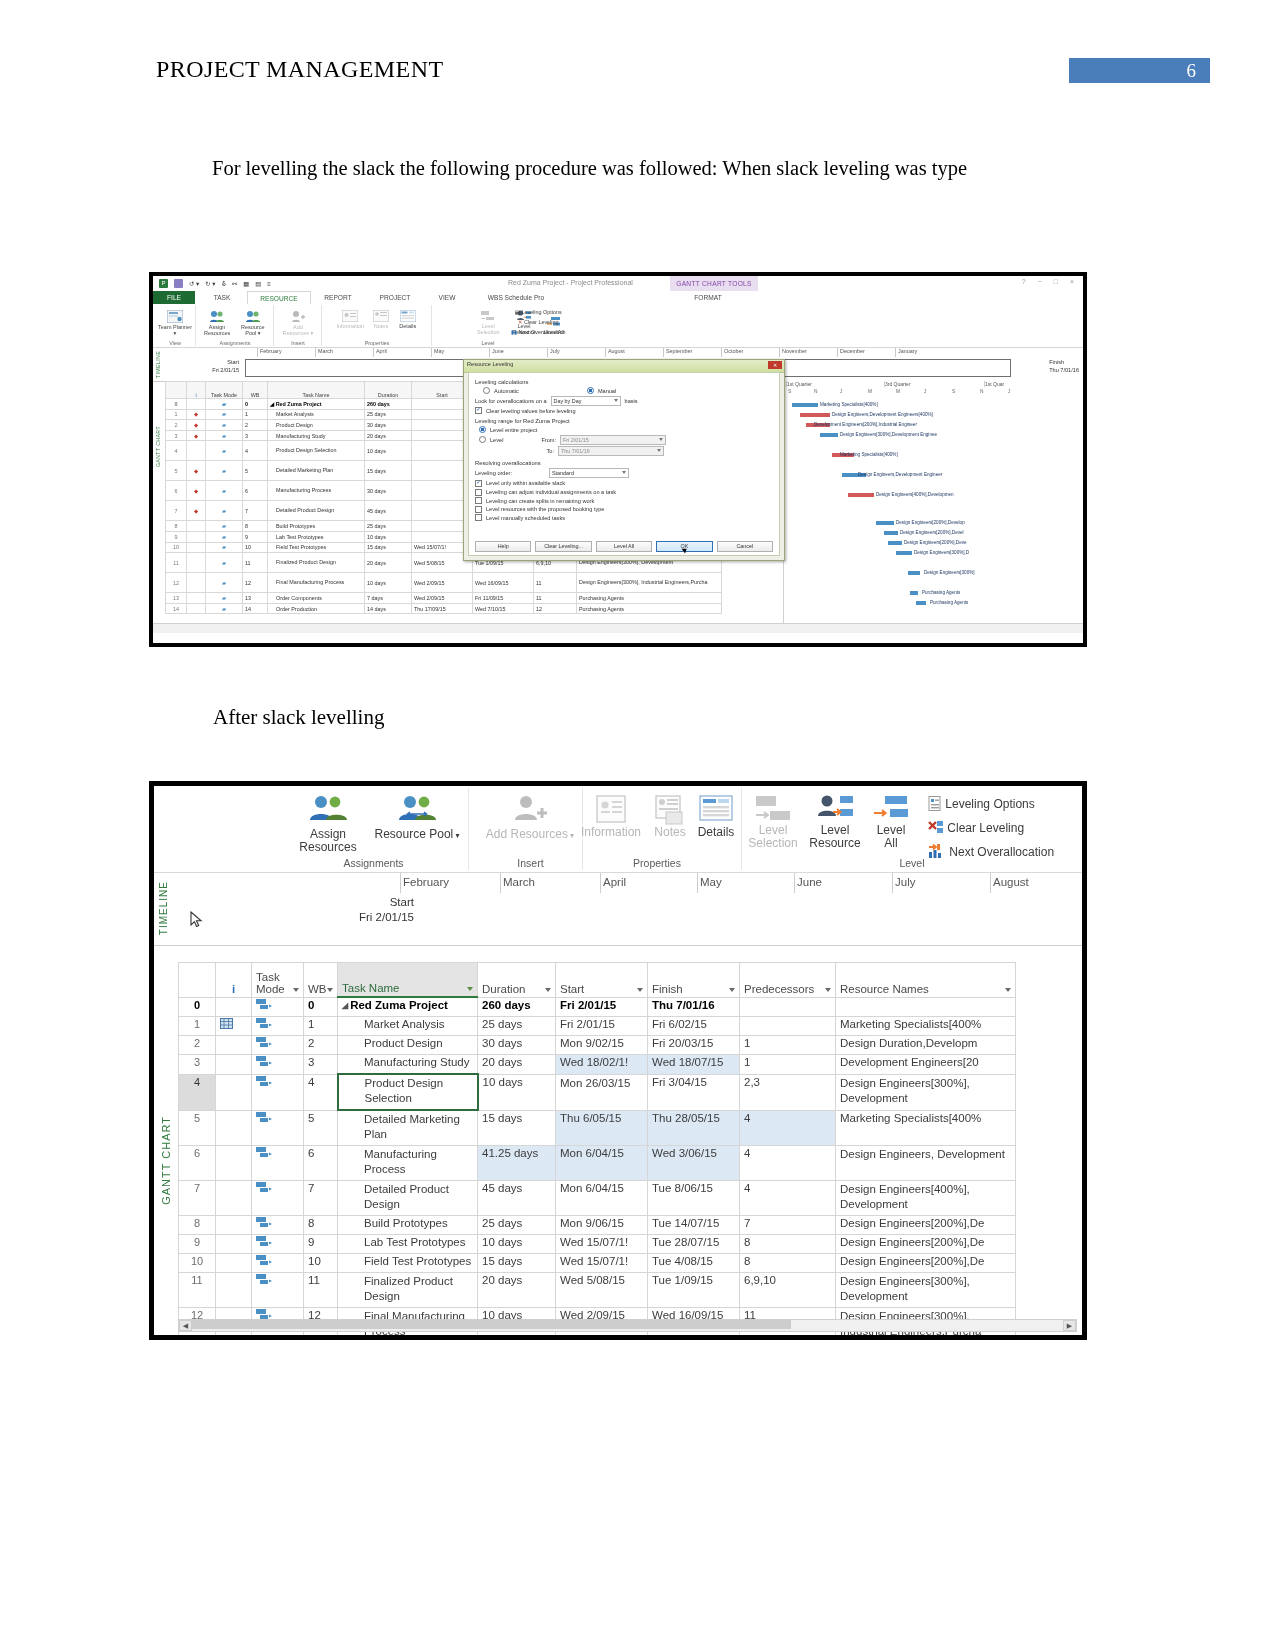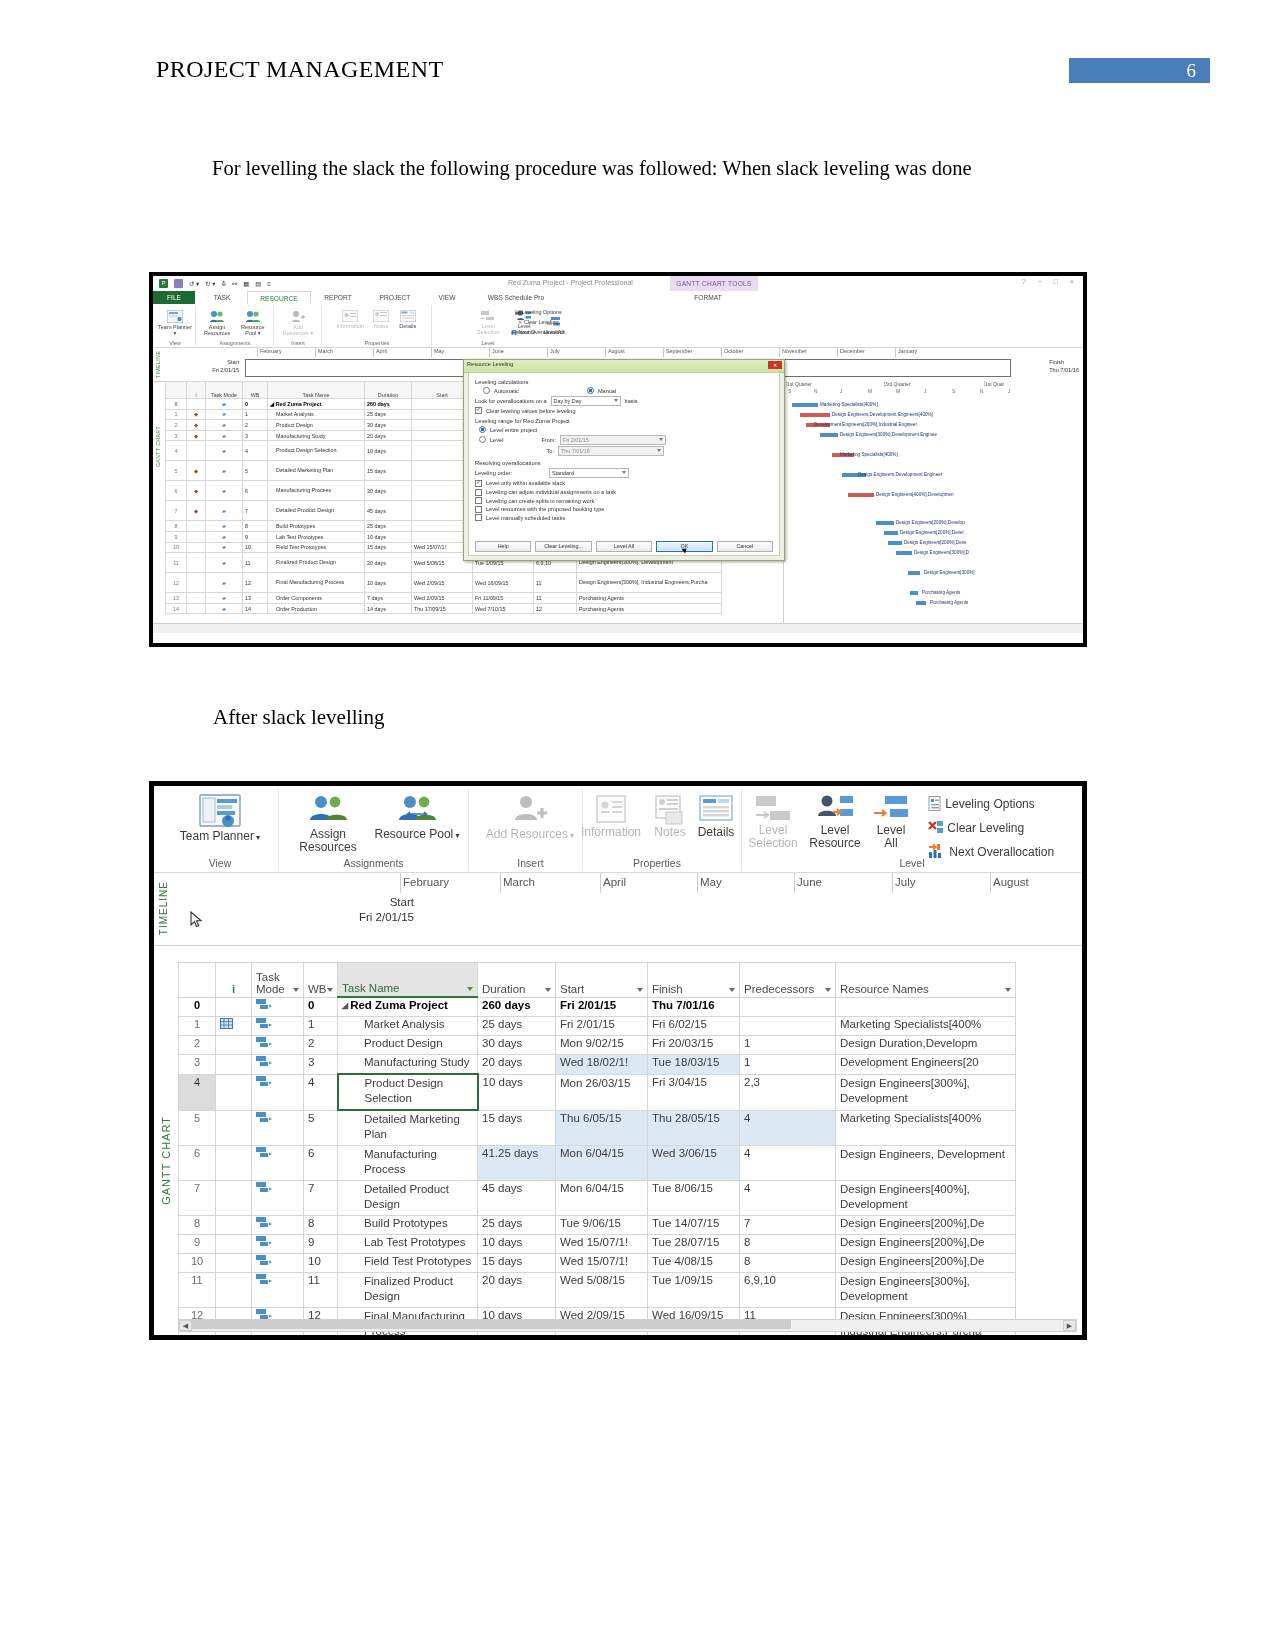--- a/index.html
+++ b/index.html
@@ -145,21 +145,21 @@
 </head>
 <body>
 
 <div class="doc-header">
   <div class="doc-title">PROJECT MANAGEMENT</div>
   <div class="page-num-box">
     <span class="page-num">6</span>
   </div>
 </div>
 
-<div class="para para-1">For levelling the slack the following procedure was followed: When slack leveling was done</div>
+<div class="para para-1">For levelling the slack the following procedure was followed: When slack leveling was type</div>
 <div class="para para-2">After slack levelling</div>
 
 <div class="shot shot-1">
  <div class="shot-inner s1">
 
   <div class="titlebar">
     <div class="qat">
       <span class="qicon app-sq">P</span>
       <span class="qicon save-sq"></span>
       <span>↺ ▾</span>
@@ -663,35 +663,20 @@
   </div>
 
  </div>
 </div>
 
 <div class="shot shot-2">
  <div class="shot-inner">
   <div class="s2">
 
    <div class="ribbon2">
-     <div class="g2" style="left:8px;width:116px">
-       <div class="b2" style="left:12px;top:6px;width:92px">
-         <svg width="44" height="36" viewBox="0 0 44 36" style="margin:0 auto">
-                <rect x="2" y="1" width="40" height="31" rx="1" fill="#fbfbfb" stroke="#7c9fc4" stroke-width="1.4"></rect>
-                <rect x="5" y="4" width="12" height="24" fill="#eef3f8" stroke="#9fbcd8"></rect>
-                <rect x="19" y="5" width="20" height="4" fill="#5b9bd5"></rect>
-                <rect x="19" y="11" width="15" height="4" fill="#a9cbe8"></rect>
-                <rect x="19" y="17" width="18" height="4" fill="#5b9bd5"></rect>
-                <circle cx="30" cy="27" r="6" fill="#4a90c4"></circle>
-                <circle cx="30" cy="24" r="2.6" fill="#2f6fb5"></circle>
-              </svg>
-         <div><span>Team Planner</span><span style="font-size:8px"> ▾</span></div>
-       </div>
-       <div class="glabel">View</div>
-     </div>
 
      <div class="g2" style="left:125px;width:189px">
        <div class="b2" style="left:6px;top:6px;width:86px">
          <svg width="46" height="34" viewBox="0 0 46 34" style="margin:0 auto">
                 <circle cx="16" cy="8" r="6" fill="#4a90c4"></circle>
                 <circle cx="30" cy="8" r="5.4" fill="#70ad47"></circle>
                 <path d="M5 26c0-8 22-8 22 0z" fill="#2f6fb5"></path>
                 <path d="M21 26c0-7 21-7 21 0z" fill="#548235"></path>
               </svg>
          <div><span>Assign Resources</span></div>
@@ -946,21 +931,21 @@
                 <svg width="16" height="11" viewBox="0 0 16 11">
                   <rect x="0" y="0" width="10" height="5" fill="#4a90c4"></rect>
                   <rect x="4" y="6" width="8" height="4" fill="#4a90c4"></rect>
                   <path d="M13 8.5l3-1.5-3-1.5z" fill="#4a90c4"></path>
                 </svg>
               </td>
        <td>3</td>
        <td class="namecell" style="padding-left:26px">Manufacturing Study</td>
        <td>20 days</td>
        <td class="hl">Wed 18/02/1!</td>
-       <td class="hl">Tue 18/03/15</td>
+       <td class="hl">Wed 18/07/15</td>
        <td>1</td>
        <td>Development Engineers[20</td>
      </tr>
 
      <tr class="selrow">
        <td class="idc">4</td>
        <td></td>
        <td style="text-align:center">
                 <svg width="16" height="11" viewBox="0 0 16 11">
                   <rect x="0" y="0" width="10" height="5" fill="#4a90c4"></rect>
@@ -1040,21 +1025,21 @@
        <td style="text-align:center">
                 <svg width="16" height="11" viewBox="0 0 16 11">
                   <rect x="0" y="0" width="10" height="5" fill="#4a90c4"></rect>
                   <rect x="4" y="6" width="8" height="4" fill="#4a90c4"></rect>
                   <path d="M13 8.5l3-1.5-3-1.5z" fill="#4a90c4"></path>
                 </svg>
               </td>
        <td>8</td>
        <td class="namecell" style="padding-left:26px">Build Prototypes</td>
        <td>25 days</td>
-       <td>Tue 9/06/15</td>
+       <td>Mon 9/06/15</td>
        <td>Tue 14/07/15</td>
        <td>7</td>
        <td>Design Engineers[200%],De</td>
      </tr>
 
      <tr>
        <td class="idc">9</td>
        <td></td>
        <td style="text-align:center">
                 <svg width="16" height="11" viewBox="0 0 16 11">

